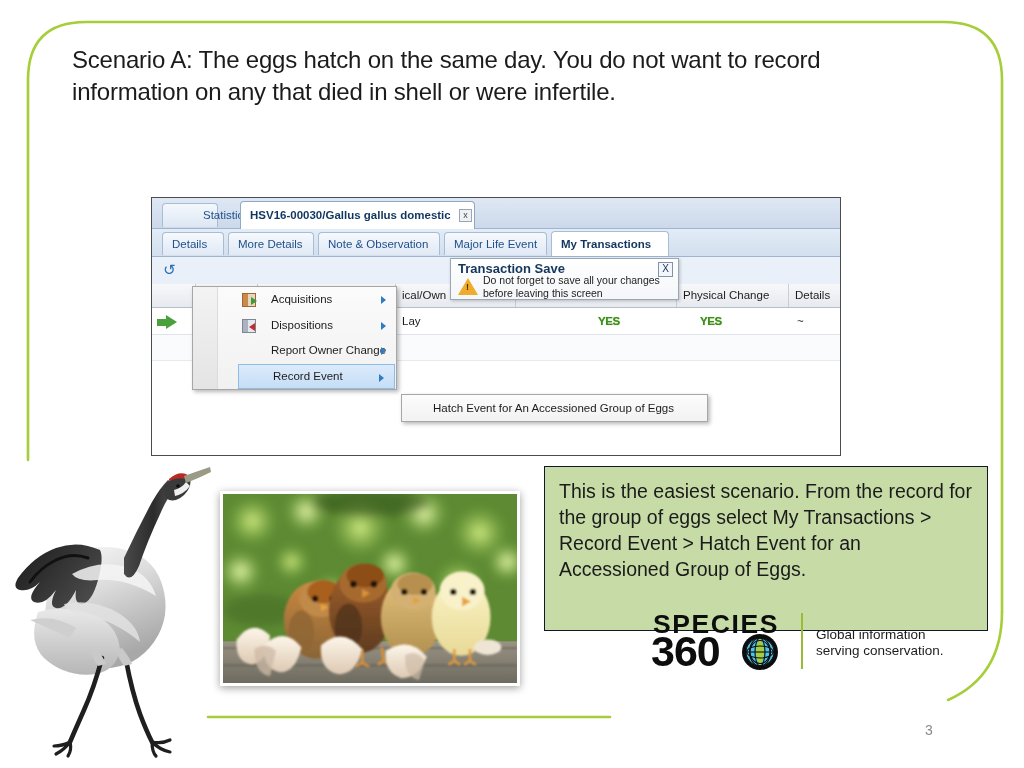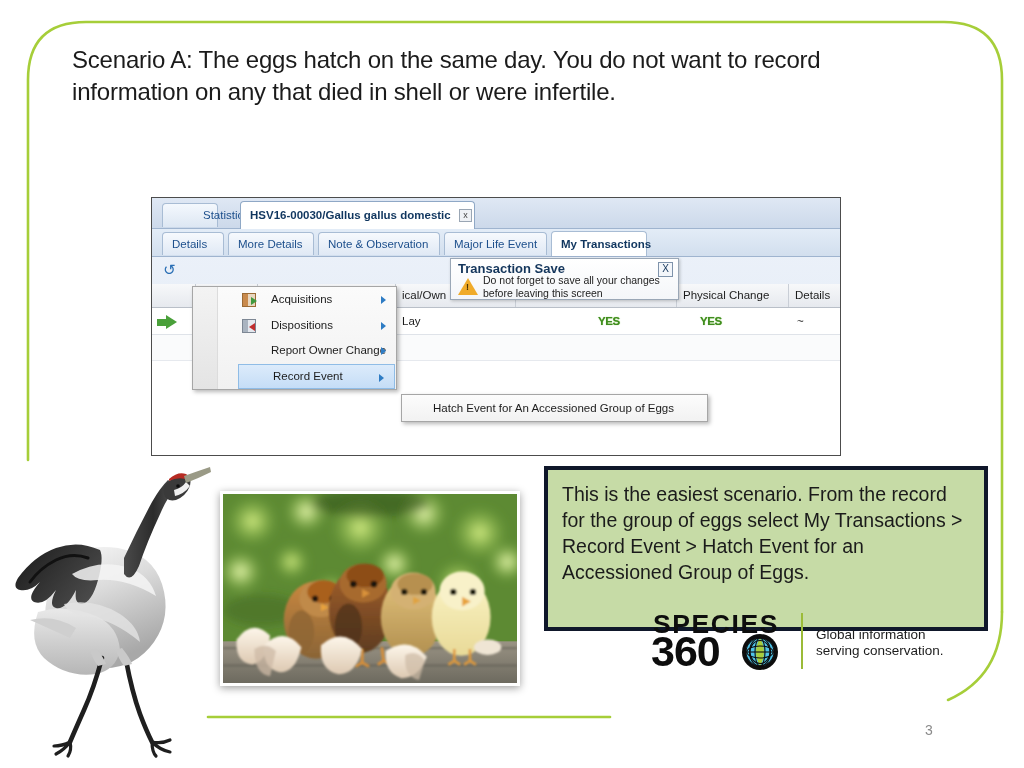--- a/index.html
+++ b/index.html
@@ -452,21 +452,21 @@
   }
 
   
   .callout {
     position: absolute;
     left: 544px;
     top: 466px;
     width: 444px;
     height: 165px;
     background: #c6dba6;
-    border: 4px solid #0f172a;
+    border: 1px solid #0f172a;
     box-sizing: border-box;
     padding: 11px 14px;
     font-size: 19.5px;
     line-height: 1.34;
     color: #1b1b1b;
   }
 
   
   .photo {
     position: absolute;
@@ -578,21 +578,21 @@
       </div>
       <div class="tab2" style="left:76px;width:86px;">
         <span>More Details</span>
       </div>
       <div class="tab2" style="left:166px;width:122px;">
         <span>Note &amp; Observation</span>
       </div>
       <div class="tab2" style="left:292px;width:103px;">
         <span>Major Life Event</span>
       </div>
-      <div class="tab2 active" style="left:399px;width:96px;">
+      <div class="tab2 active" style="left:399px;width:118px;">
         <span>My Transactions</span>
       </div>
     </div>
 
     <div class="refresh-ico">↻</div>
 
     <div class="grid-head">
       <div class="gh" style="left:0px;width:44px;"></div>
       <div class="gh" style="left:44px;width:62px;"></div>
       <div class="gh" style="left:106px;width:138px;"></div>

